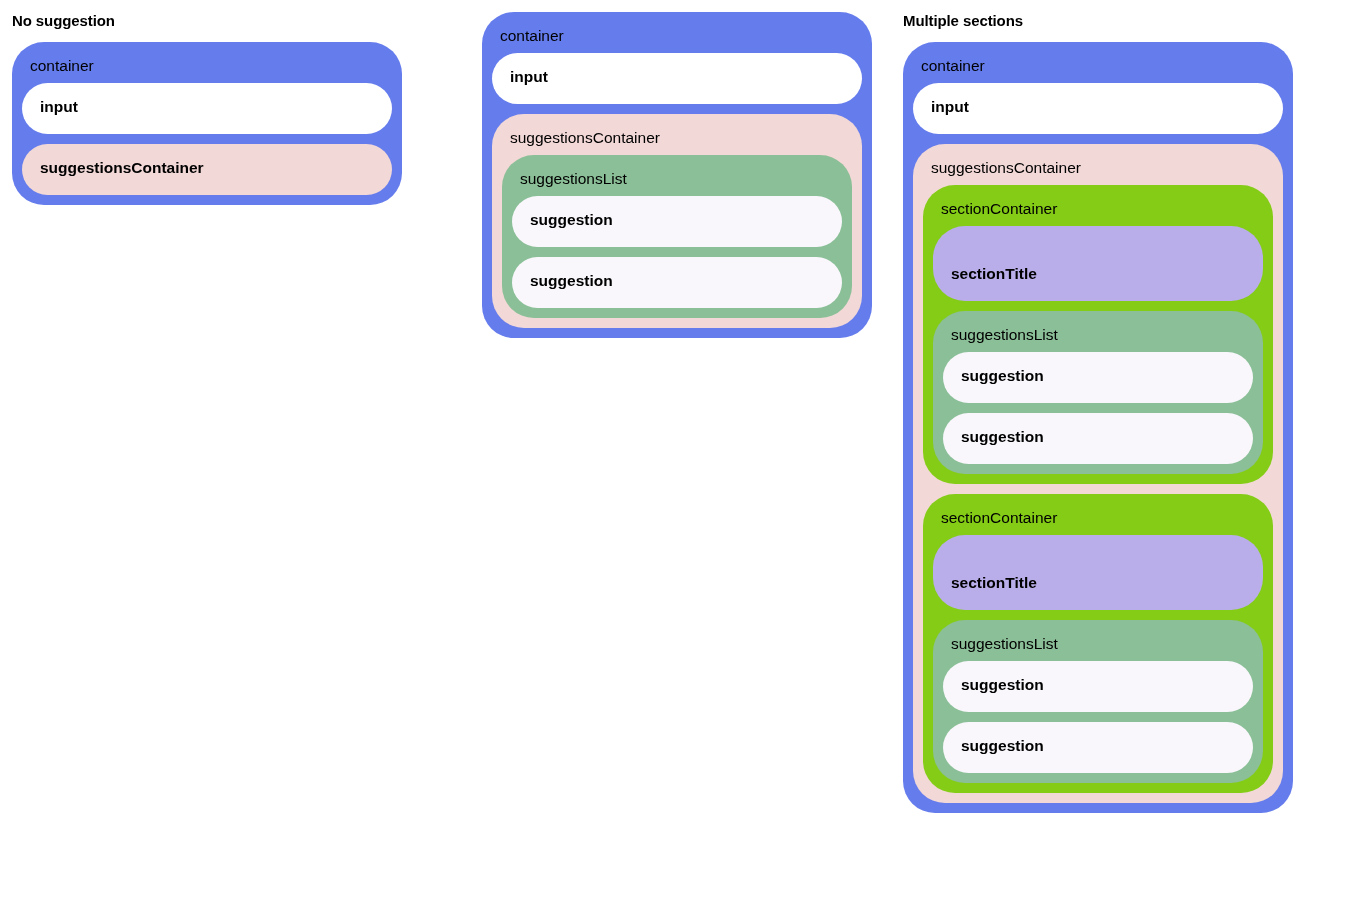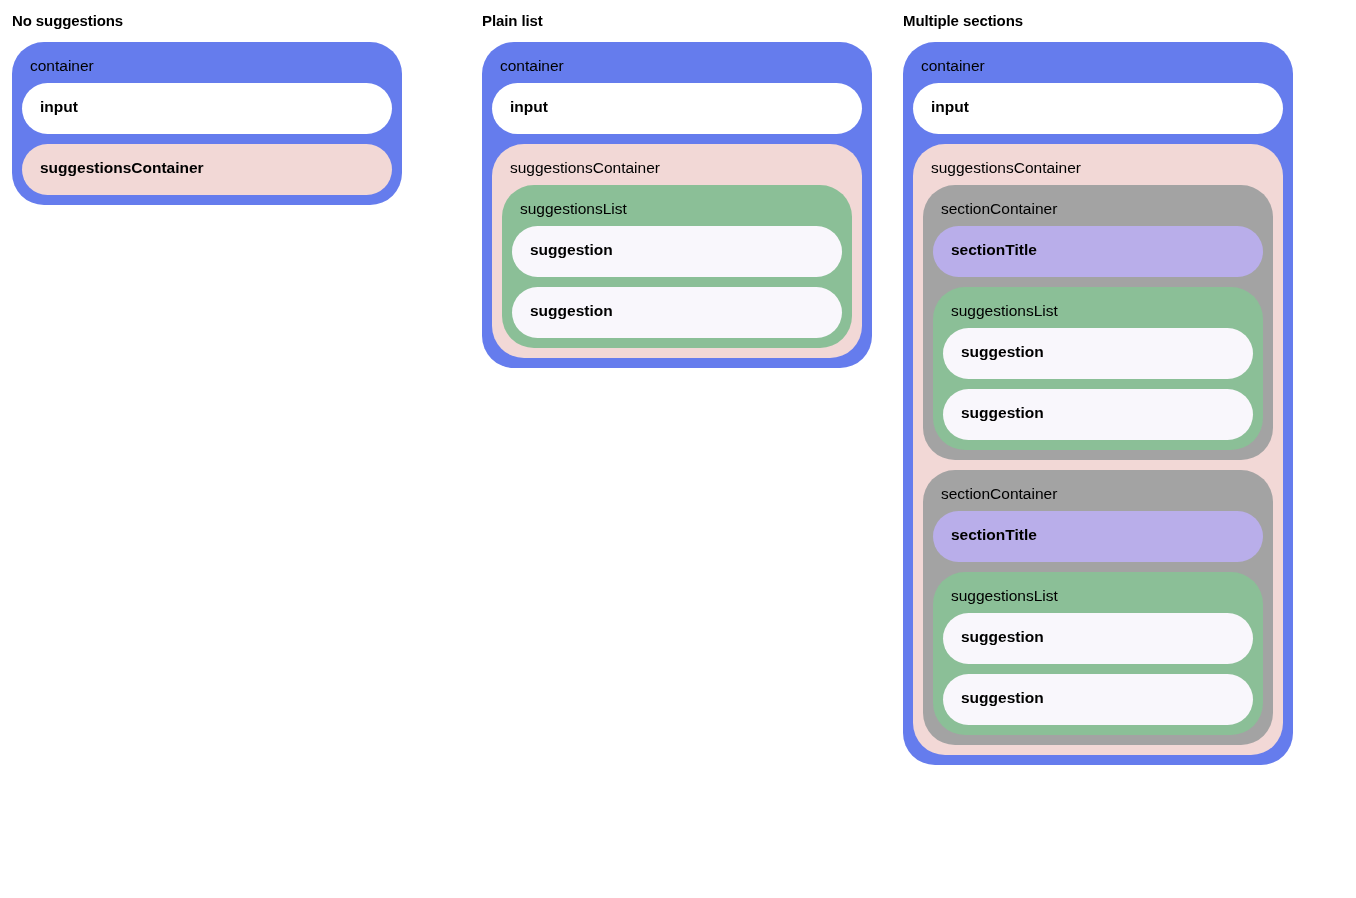--- a/index.html
+++ b/index.html
@@ -52,60 +52,59 @@
     line-height: 22px;
     padding: 3px 0 6px 8px;
     white-space: nowrap;
   }
 
   .box-container        { background: #657ced; }
   .box-input            { background: #ffffff; }
   .box-suggestions      { background: #f2d8d6; }
   .box-list             { background: #8bbf97; }
   .box-suggestion       { background: #f9f7fc; }
-  .box-section          { background: #a3a3a3; }
+  .box-section          { background: #84cc16; }
   .box-section-title    { background: #b9aeea; }
 
   
   .box > .box + .box { margin-top: 10px; }
 
   
   .stack { margin-top: 12px; }
 
   
   .box-input > .box-label { padding-bottom: 6px; }
 
   
   .leaf { padding-bottom: 10px; font-weight: bold; }
 
-  .box-section-title > .box-label { padding-bottom: 6px; }
+  .box-section-title > .box-label { padding-bottom: 6px; margin-top: 24px; }
 </style>
 </head>
 <body>
 
 <div class="page">
 
   <div class="column col-1">
-    <h2 class="col-title">No suggestions</h2>
+    <h2 class="col-title">No suggestion</h2>
 
     <div class="box box-container stack">
       <span class="box-label">container</span>
 
       <div class="box box-input leaf">
         <span class="box-label">input</span>
       </div>
 
       <div class="box box-suggestions leaf">
         <span class="box-label">suggestionsContainer</span>
       </div>
     </div>
   </div>
 
   <div class="column col-2">
-    <h2 class="col-title">Plain list</h2>
 
     <div class="box box-container stack">
       <span class="box-label">container</span>
 
       <div class="box box-input leaf">
         <span class="box-label">input</span>
       </div>
 
       <div class="box box-suggestions">
         <span class="box-label">suggestionsContainer</span>

